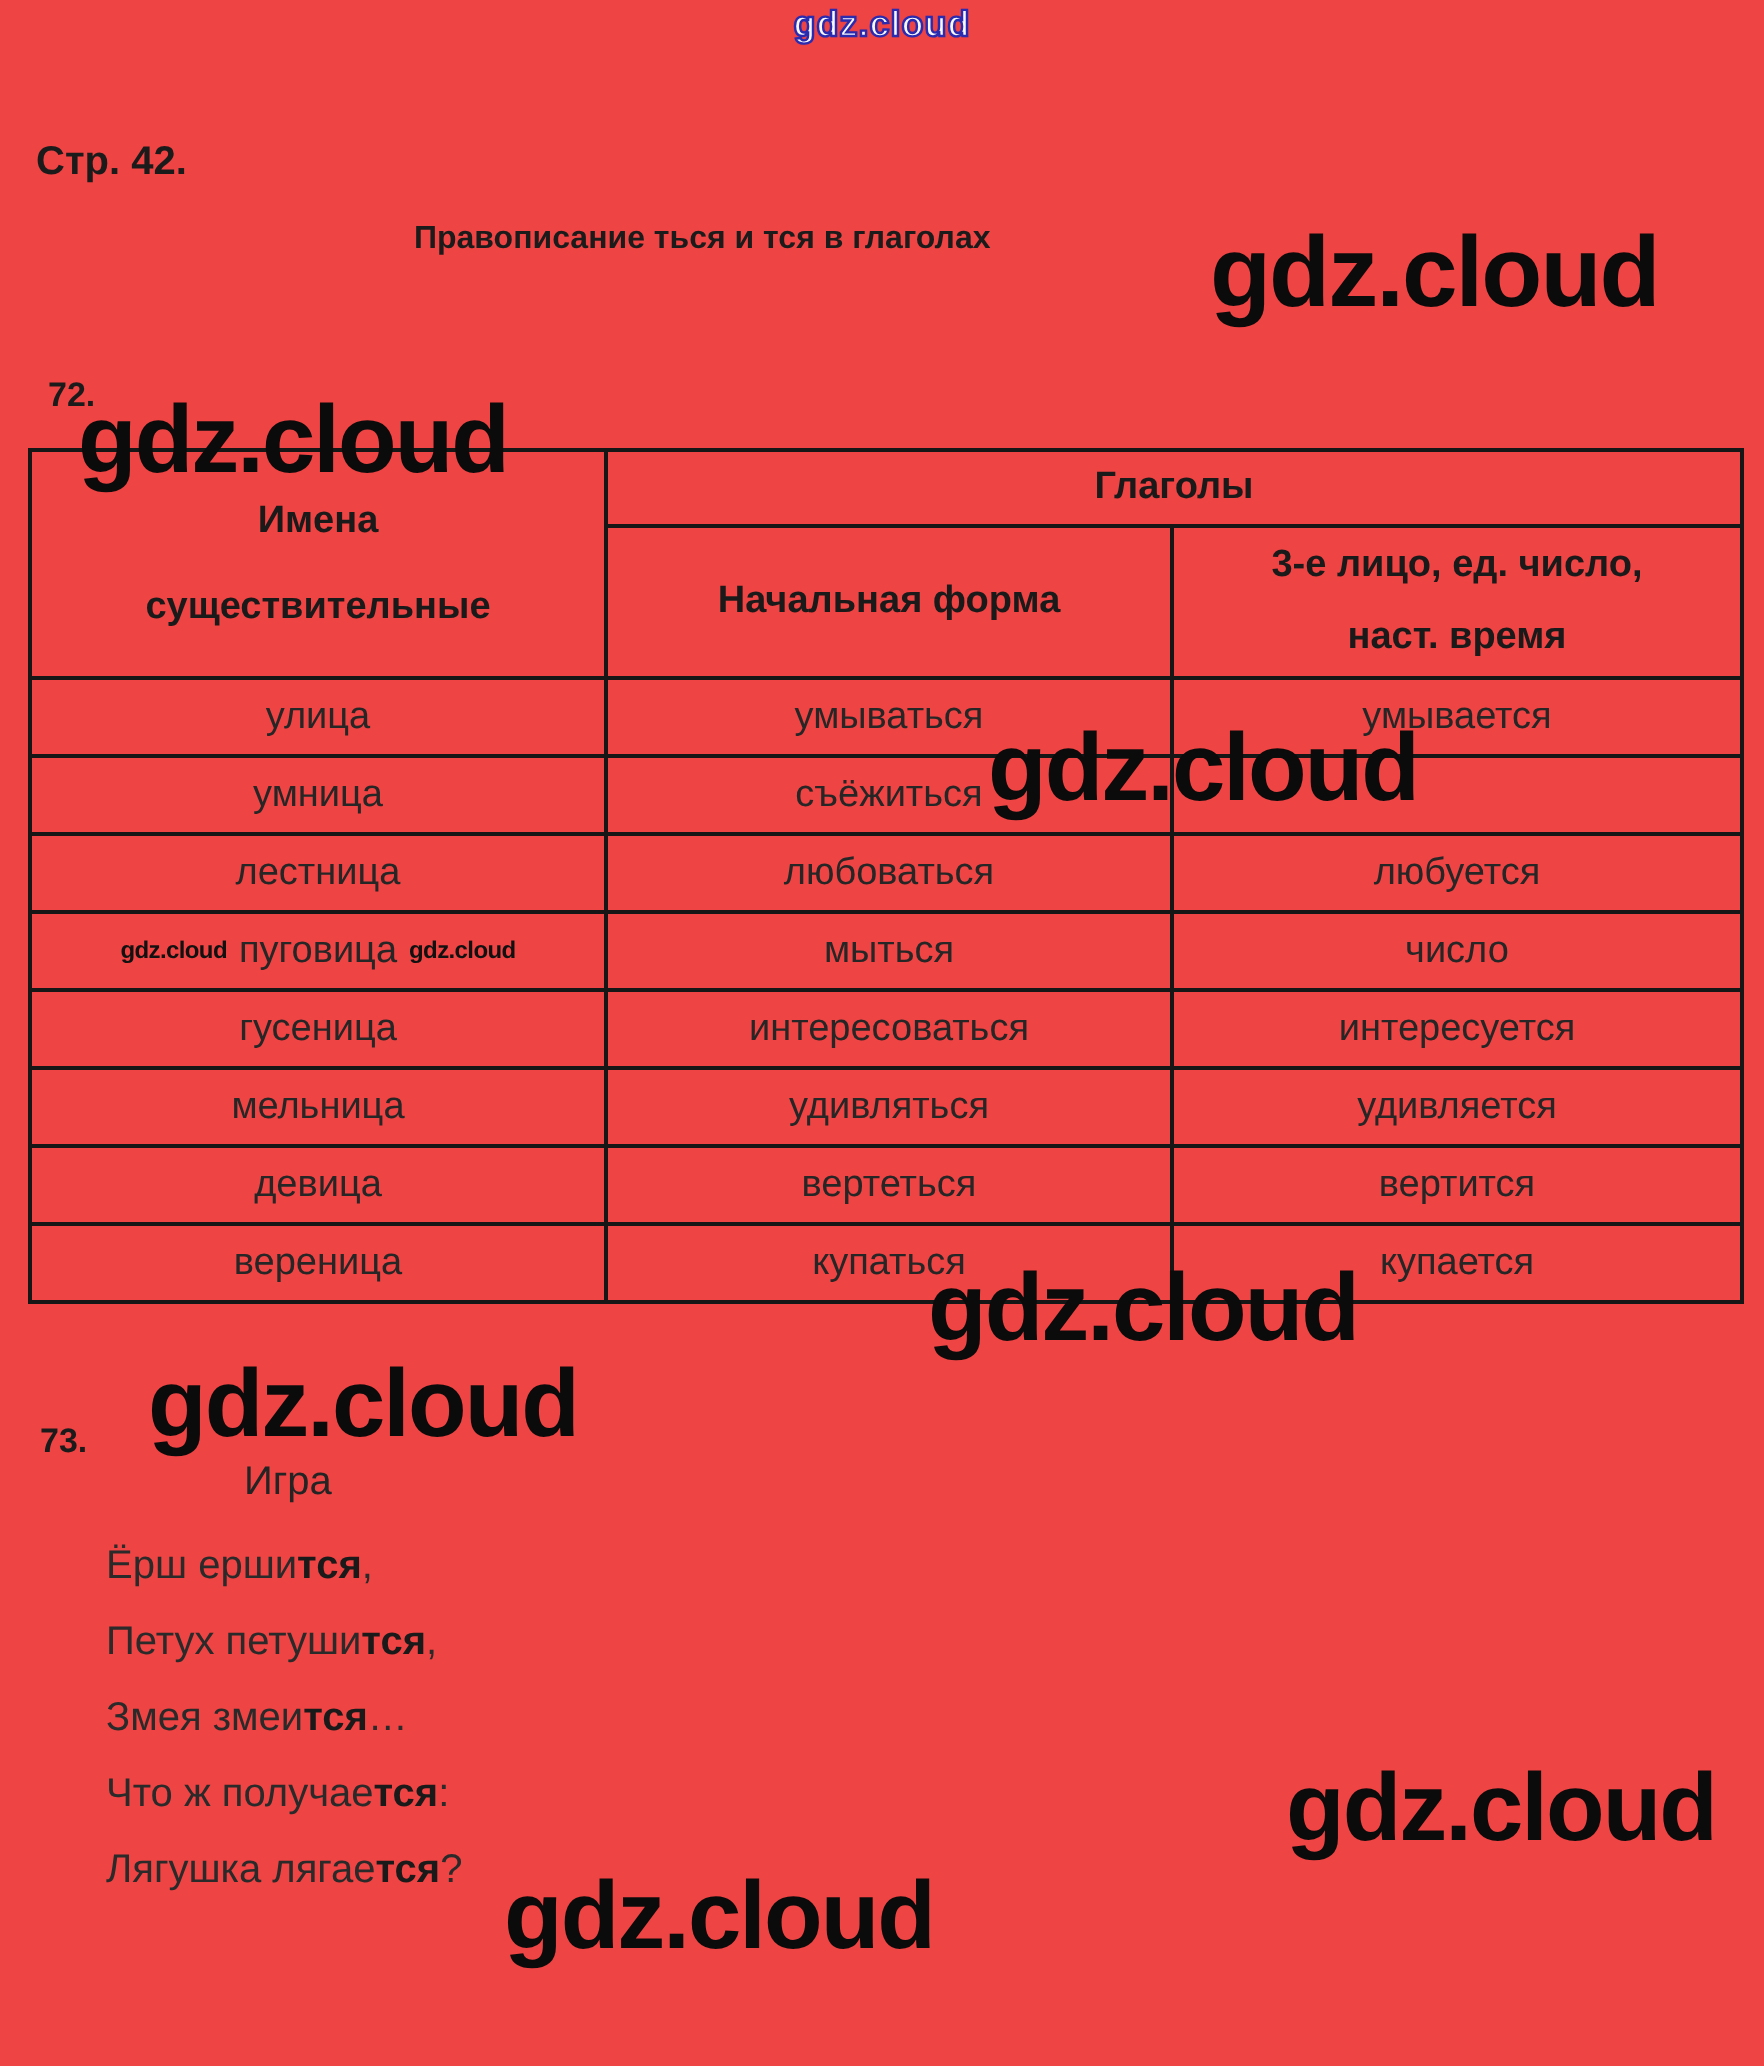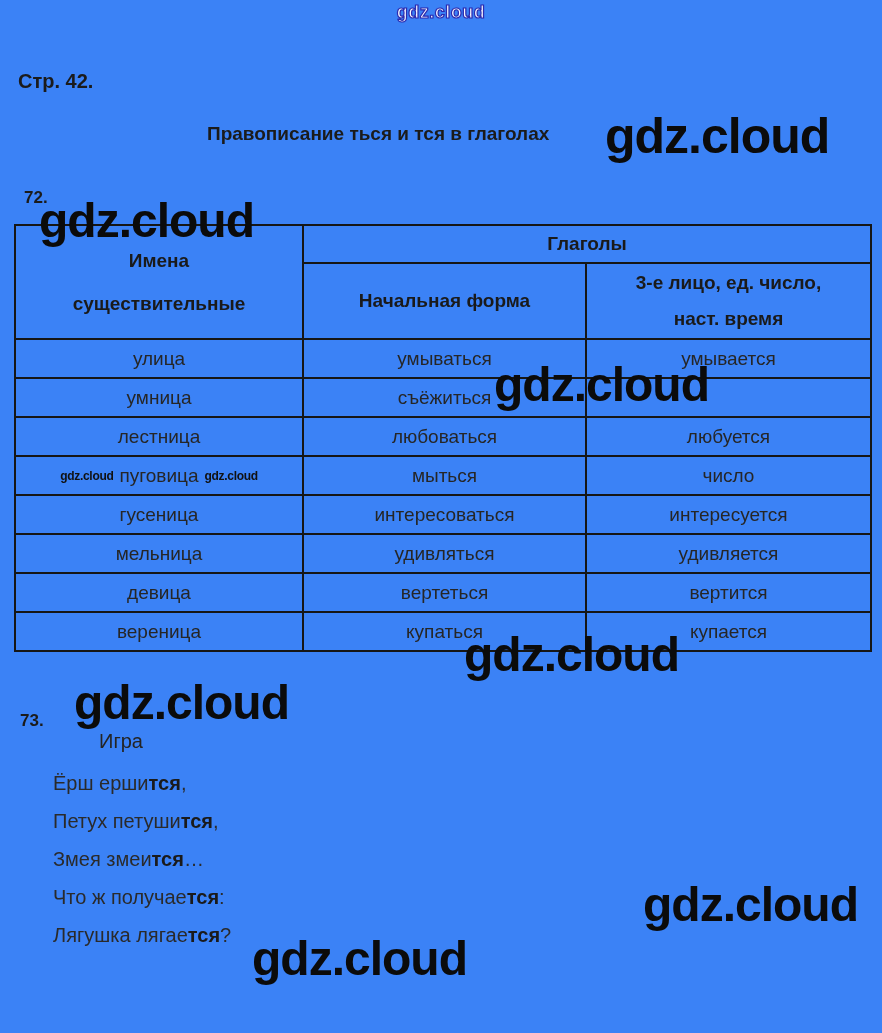--- a/index.html
+++ b/index.html
@@ -1,17 +1,17 @@
 <!DOCTYPE html>
 <html><head>
 <meta charset="utf-8">
 <style>
   html,body{margin:0;padding:0;background:#ffffff;}
   #canvas{
-    position:relative;width:882px;height:1033px;background:#3b82f6;
+    position:relative;width:882px;height:1033px;background:#ef4444;
     font-family:"Liberation Sans", sans-serif;color:#1f1f1f;overflow:hidden;
   }
   .abs{position:absolute;}
   
   .wm-big{
     font-weight:700;font-size:48px;line-height:1.05;color:#0b0b0b;
     letter-spacing:-1px;white-space:nowrap;z-index:6;
   }
   .wm-title{font-size:50px;}
   .wm-outline{
@@ -19,39 +19,39 @@
     font-weight:700;font-size:18px;letter-spacing:0.5px;
     color:#f8f8ff;-webkit-text-stroke:1.2px #2b2bb0;
     text-shadow:0 0 1px #2b2bb0;z-index:6;
   }
   .wm-small{
     font-weight:700;font-size:12px;color:#111;letter-spacing:-0.3px;
     white-space:nowrap;vertical-align:2px;
   }
   
   .page-label{left:18px;top:70px;font-size:20px;font-weight:700;color:#1b1b1b;}
-  .doc-title{left:207px;top:111px;font-size:19px;font-weight:700;color:#1b1b1b;white-space:nowrap;margin-top:12px;}
+  .doc-title{left:207px;top:111px;font-size:16px;font-weight:700;color:#1b1b1b;white-space:nowrap;}
   .ex-num{font-size:17px;font-weight:700;color:#1b1b1b;}
   
   .gdz-table{
     position:absolute;left:14px;top:224px;width:856px;
     border-collapse:collapse;table-layout:fixed;z-index:2;
   }
   .gdz-table th,.gdz-table td{
     border:2px solid #161616;text-align:center;vertical-align:middle;
     padding:0;font-size:19px;color:#262626;overflow:visible;
   }
   .gdz-table th{font-weight:700;color:#1a1a1a;}
   .tr-verbs{height:38px;}
   .tr-sub{height:76px;}
   .gdz-table tbody tr{height:39px;}
   .noun-h-inner{max-width:185px;margin:0 auto;line-height:43px;}
   .col3-inner{max-width:215px;margin:0 auto;line-height:36px;}
   
-  .ex73-title{left:99px;top:730px;font-size:20px;color:#242424;}
+  .ex73-title{left:122px;top:730px;font-size:20px;color:#242424;}
   .poem{left:53px;top:764px;font-size:20px;color:#2a2a2a;z-index:2;}
   .poem-line{line-height:38px;white-space:nowrap;}
   .poem .b{font-weight:700;color:#1a1a1a;}
   .author-line{margin-left:150px;color:#333;}
 </style>
 </head>
 <body>
 
 <div id="canvas">
 

